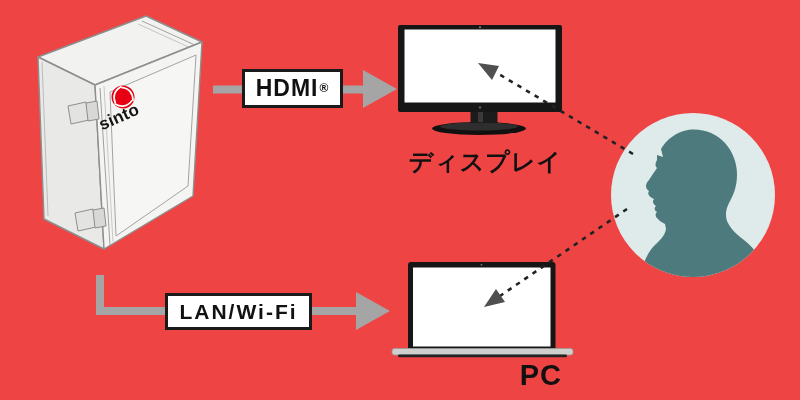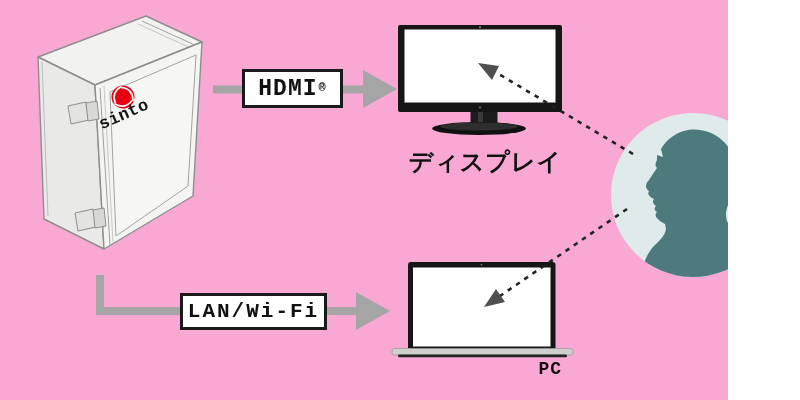--- a/index.html
+++ b/index.html
@@ -1,33 +1,33 @@
 <!DOCTYPE html>
 <html><head>
 <meta charset="utf-8">
 <style>
   html,body{margin:0;padding:0;background:#fff;}
   .stage{
-    position:relative;width:728px;height:400px;background:#f9a8d4;overflow:hidden;
-    font-family:Liberation Mono, monospace;color:#111;
+    position:relative;width:800px;height:400px;background:#ef4444;overflow:hidden;
+    font-family:Liberation Sans, sans-serif;color:#111;
   }
   .stage svg{position:absolute;left:0;top:0;}
   .label-box{
     position:absolute;background:#fff;border:3px solid #1a1a1a;
     display:flex;align-items:center;justify-content:center;
     box-sizing:border-box;font-weight:bold;color:#111;
   }
   .hdmi-box{left:242px;top:69px;width:101px;height:39px;font-size:23px;letter-spacing:1px;}
   .hdmi-box sup{font-size:12px;font-weight:bold;margin-left:1px;line-height:1;position:relative;top:-1px;}
-  .lan-box{left:165px;top:293px;width:147px;height:37px;font-size:21px;letter-spacing:2px;white-space:nowrap;margin-left:15px;}
+  .lan-box{left:165px;top:293px;width:147px;height:37px;font-size:21px;letter-spacing:2px;white-space:nowrap;}
   .endpoint-label{
     position:absolute;text-align:right;font-weight:800;color:#111;
   }
   .display-label{left:398px;top:146px;width:164px;font-size:24px;letter-spacing:1px;}
-  .pc-label{left:398px;top:359px;width:164px;font-size:18px;letter-spacing:1px;}
+  .pc-label{left:398px;top:359px;width:164px;font-size:29px;letter-spacing:1px;}
   .brand-text{
     position:absolute;left:100px;top:116px;font-size:17px;font-weight:800;
     letter-spacing:.3px;color:#151515;transform:rotate(-24deg);transform-origin:left center;
   }
 </style>
 </head>
 <body>
 
 <div class="stage">
 

